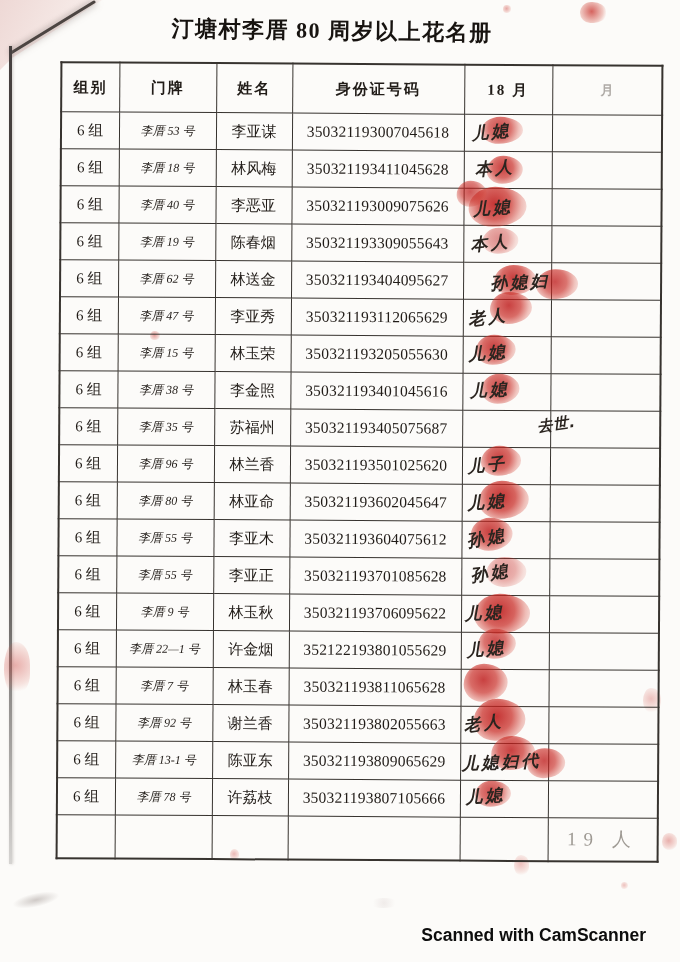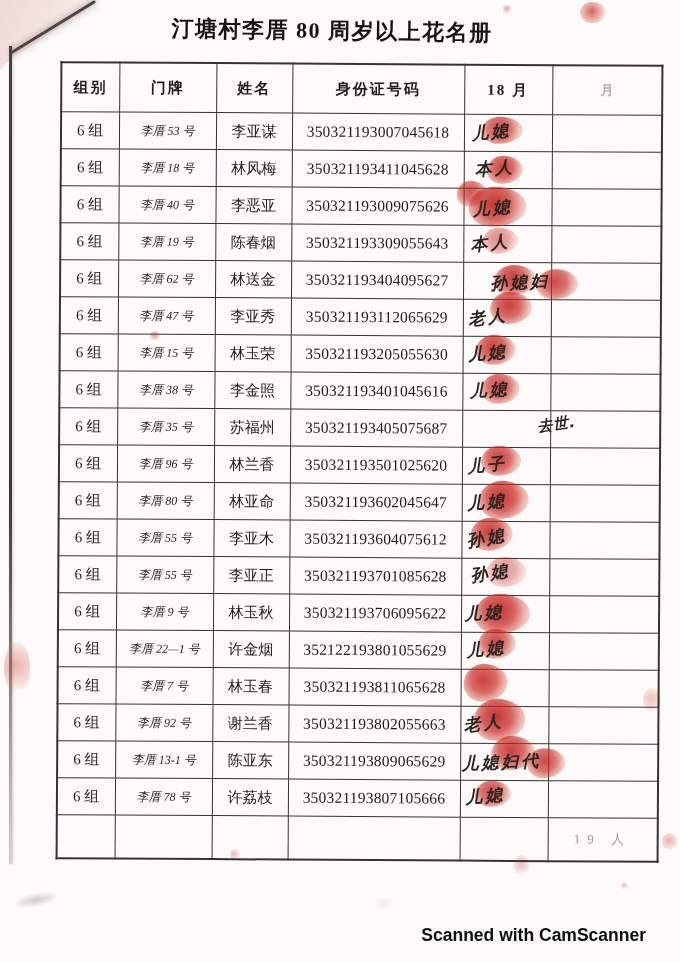--- a/index.html
+++ b/index.html
@@ -68,21 +68,21 @@
   table.roster, table.roster th, table.roster td { border:1.5px solid #37332f; }
   table.roster { border-width:2px; }
   thead th { height:46px; font-size:15px; font-weight:600; letter-spacing:2px; }
   tbody td, tfoot td { height:36px; font-size:15px; text-align:center; padding:0; }
   tfoot td { height:42px; }
   td.cell-id   { font-size:15.5px; letter-spacing:.2px; }
   td.cell-door { font-size:12px;font-style:italic; }
   .sign-cell, .extra-cell { position:relative; overflow:visible; }
 
   .faded-header { color:rgba(80,72,64,.45); font-size:13px; letter-spacing:0; }
-  .faded-count  { color:rgba(80,72,64,.55); font-size:13px; letter-spacing:7px; }
+  .faded-count  { color:rgba(80,72,64,.55); font-size:19px; letter-spacing:7px; }
 
   
   .fp {
     position:absolute; z-index:1;
     border-radius:46% 54% 58% 42% / 55% 48% 52% 45%;
     background:radial-gradient(circle at 45% 42%,
       rgba(188,20,20,.95) 0%, rgba(200,40,34,.8) 40%,
       rgba(214,75,62,.4) 68%, rgba(220,90,75,0) 100%);
     pointer-events:none;
   }

